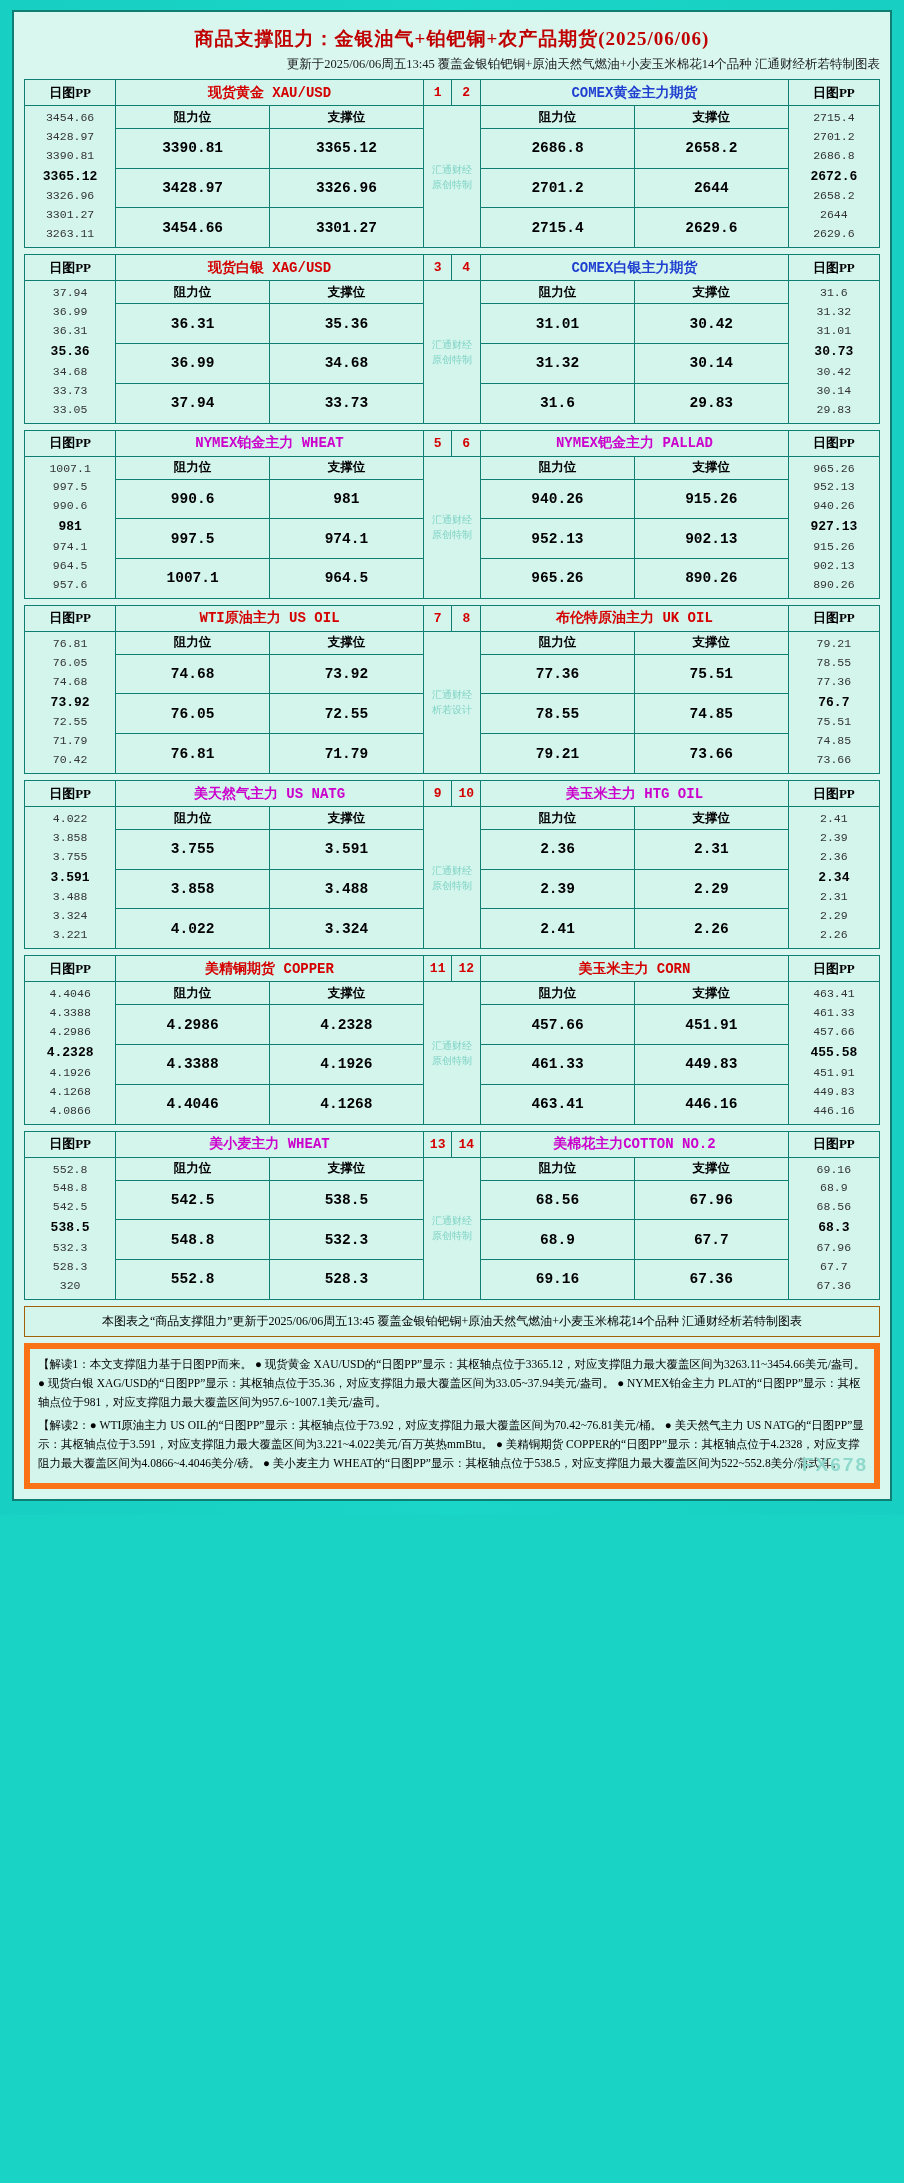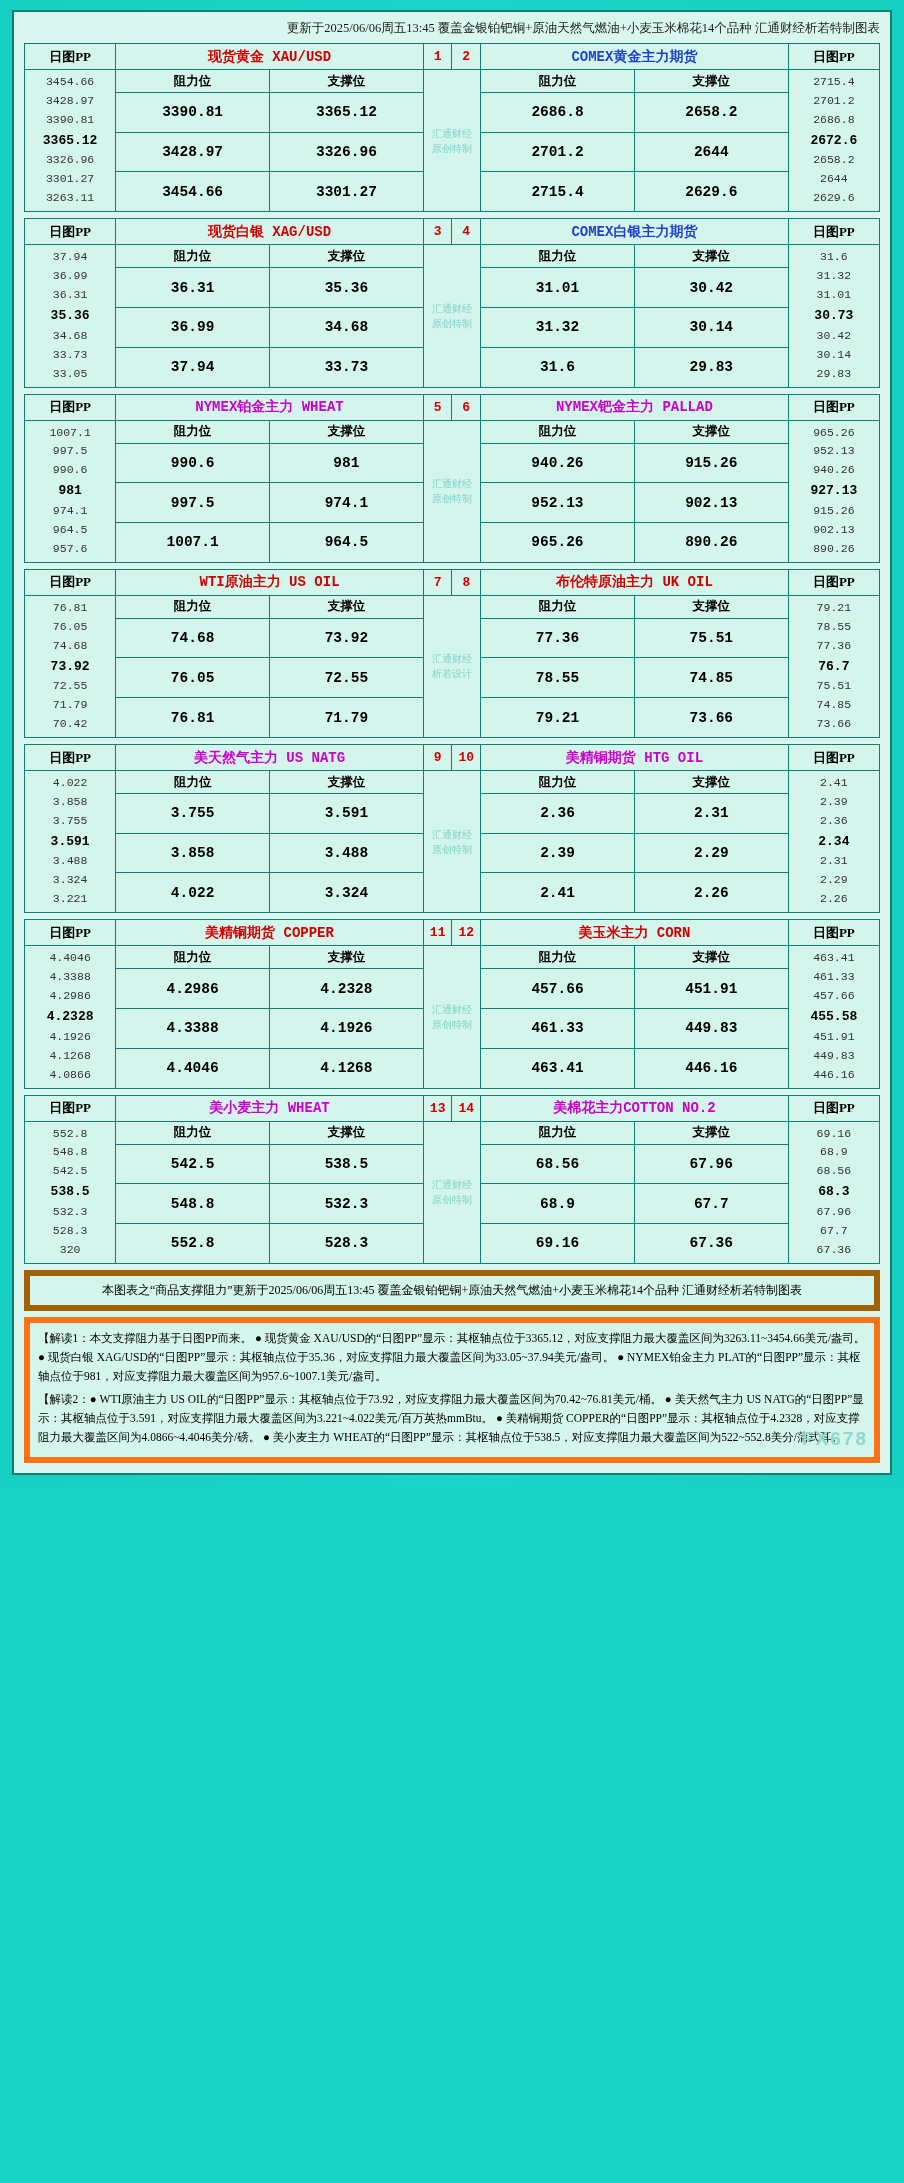--- a/index.html
+++ b/index.html
@@ -93,21 +93,21 @@
     height: 38px;
   }
   .wm {
     font-size: 10px;
     color: #7fd3c6;
     line-height: 1.5;
     font-family: "Liberation Serif", serif !important;
     vertical-align: middle;
   }
   .footer-note {
-    border: 6px solid #a16207;
+    border: 1px solid #a16207;
     background: #d4f5ec;
     font-size: 12px;
     padding: 6px 6px;
     text-align: center;
     font-family: "Liberation Serif", serif;
     margin-bottom: 6px;
   }
   .reading {
     border: 6px solid #f97316;
     background: #d4f5ec;
@@ -128,20 +128,21 @@
     font-family: Liberation Sans, sans-serif;
     letter-spacing: 2px;
   }
 </style>
 </head>
 <body>
 
 <div class="page">
   <div class="sheet">
 
+    <div class="title">商品支撑阻力：金银油气+铂钯铜+农产品期货(2025/06/06)</div>
     <div class="subtitle">更新于2025/06/06周五13:45  覆盖金银铂钯铜+原油天然气燃油+小麦玉米棉花14个品种  汇通财经析若特制图表</div>
 
     <div id="blocks-container">
         <table class="blk">
       <colgroup>
         <col style="width:86px">
             <col style="width:145px">
             <col style="width:145px">
         <col style="width:27px">
             <col style="width:27px">
@@ -412,21 +413,21 @@
         <col style="width:145px">
             <col style="width:145px">
             <col style="width:86px">
       </colgroup>
       <tbody>
             <tr>
         <td class="hdr-pp">日图PP</td>
         <td class="hdr-name" colspan="2" style="color:#cc00cc">美天然气主力 US NATG</td>
         <td class="idxcell">9</td>
         <td class="idxcell">10</td>
-        <td class="hdr-name" colspan="2" style="color:#cc00cc">美精铜期货 HTG OIL</td>
+        <td class="hdr-name" colspan="2" style="color:#cc00cc">美玉米主力 HTG OIL</td>
         <td class="hdr-pp">日图PP</td>
       </tr>
       <tr>
         <td class="pp-list" rowspan="4">
                 <div class="">4.022</div>
                 <div class="">3.858</div>
                 <div class="">3.755</div>
                 <div class="pivot">3.591</div>
                 <div class="">3.488</div>
                 <div class="">3.324</div>

